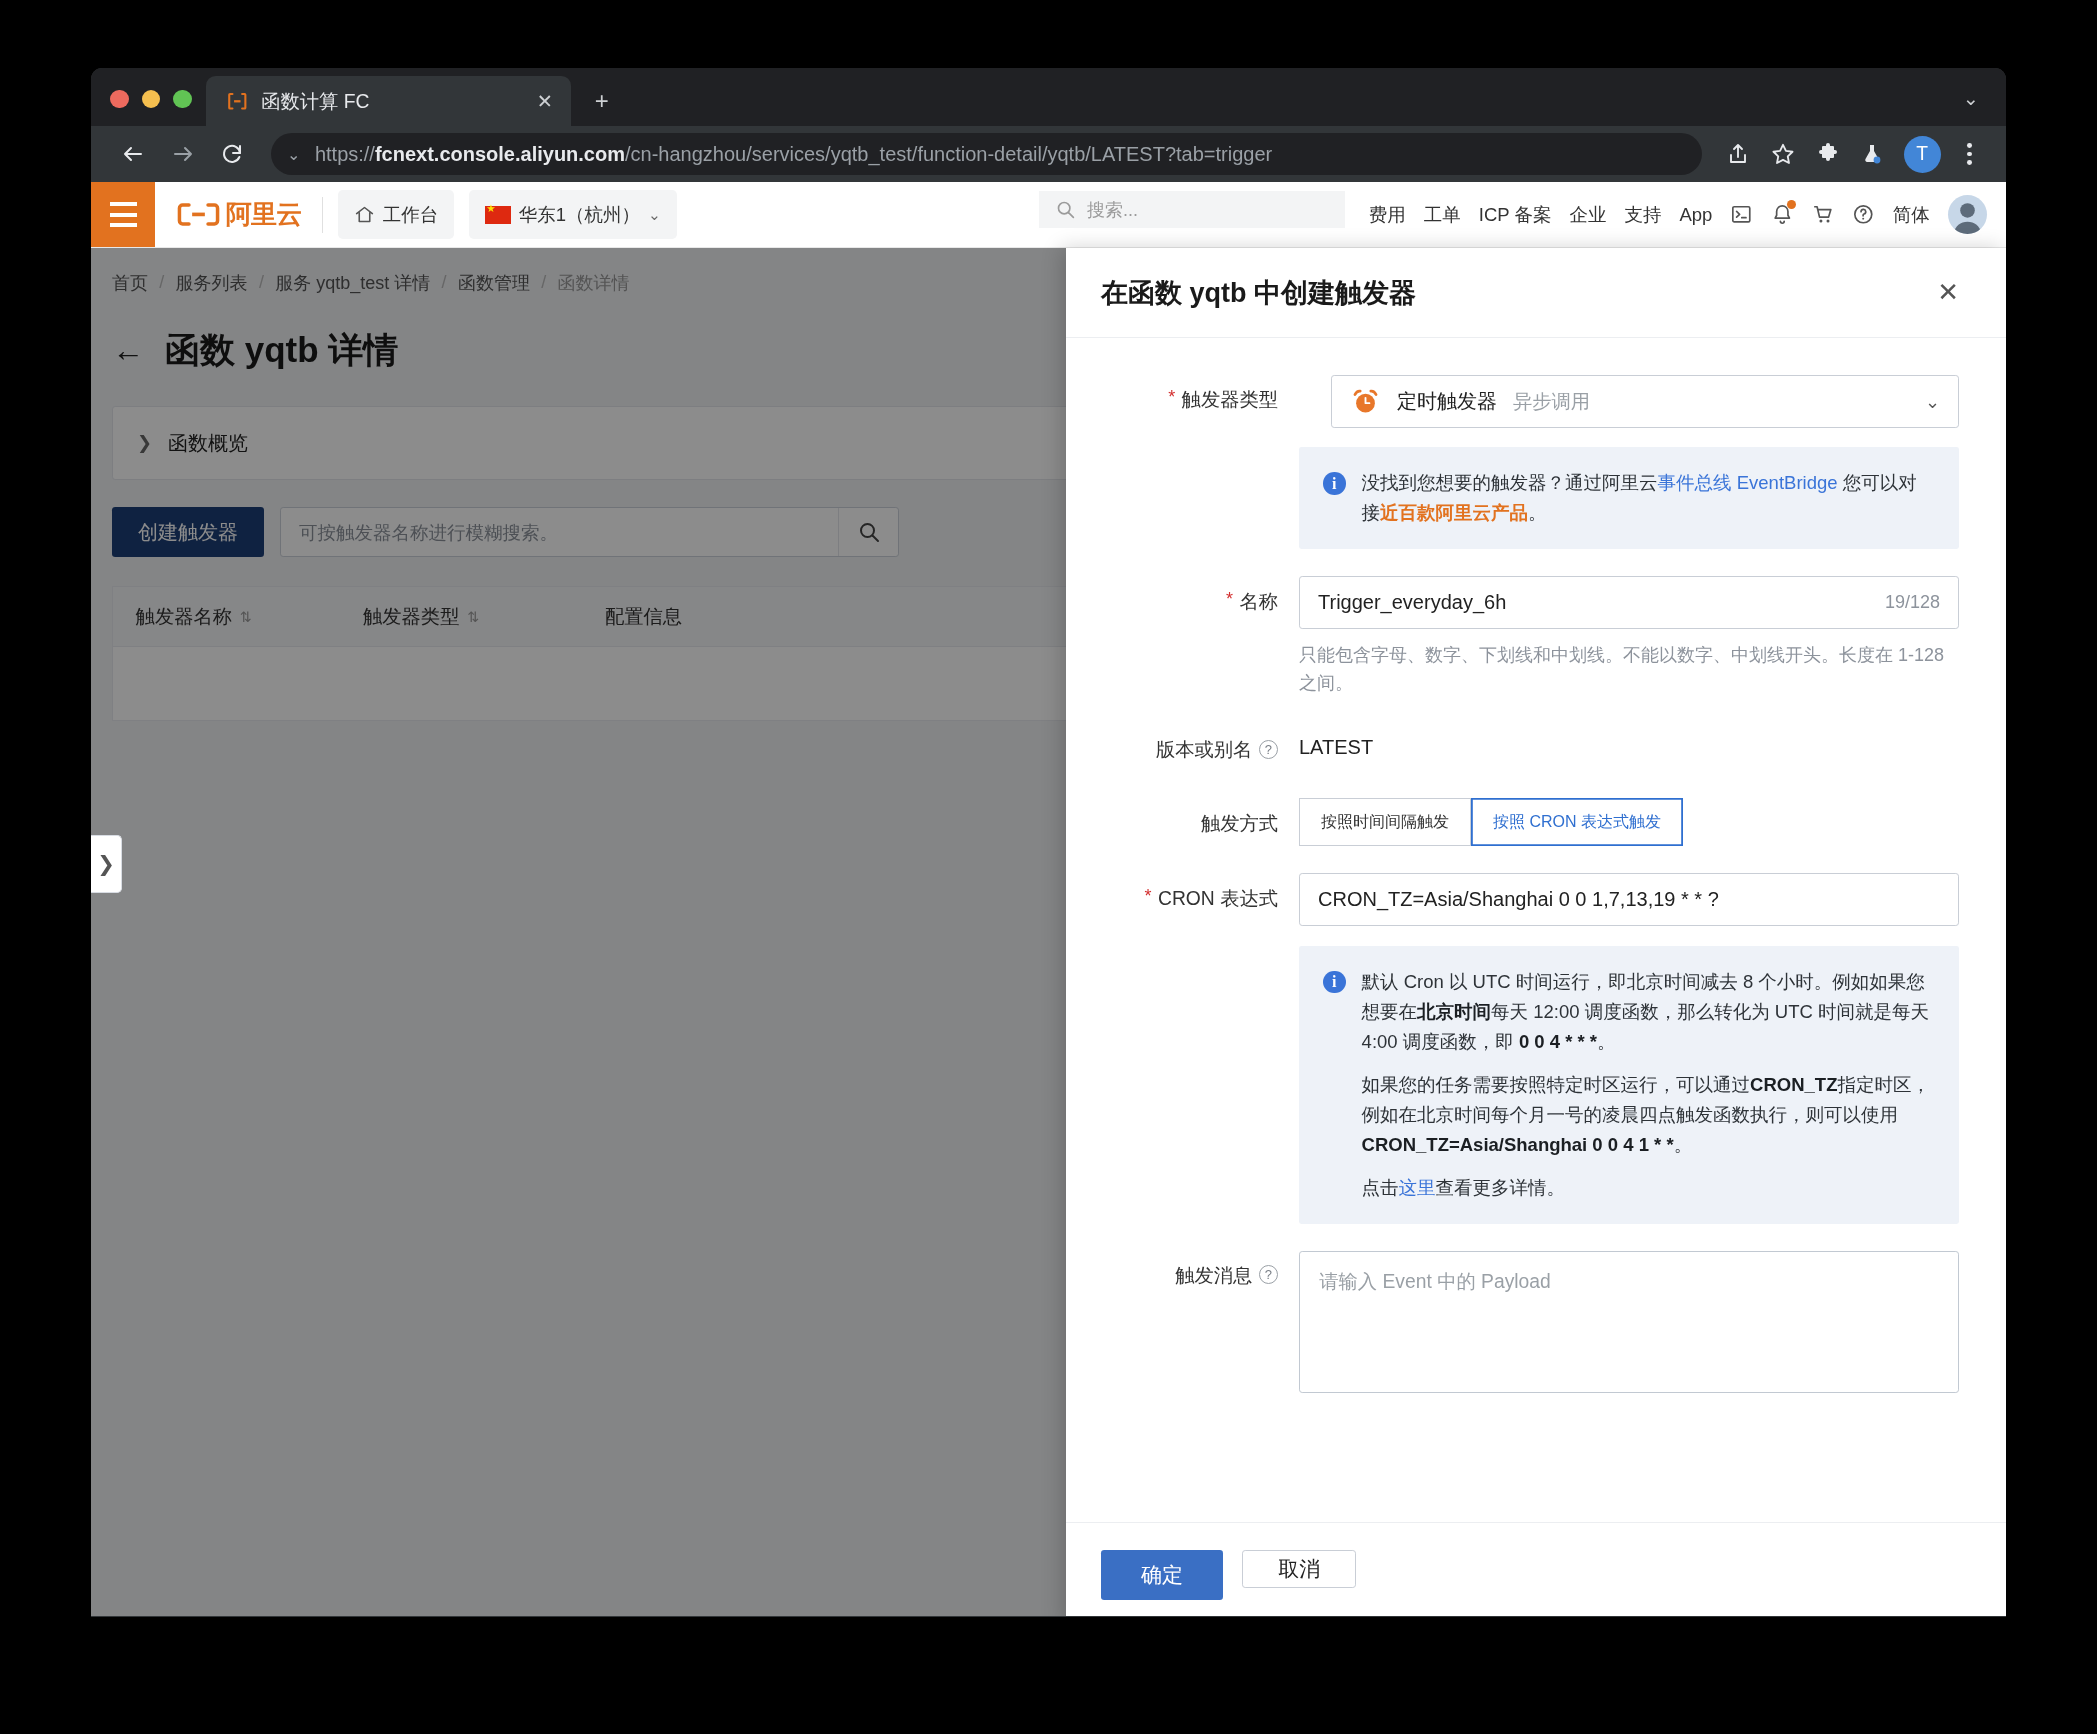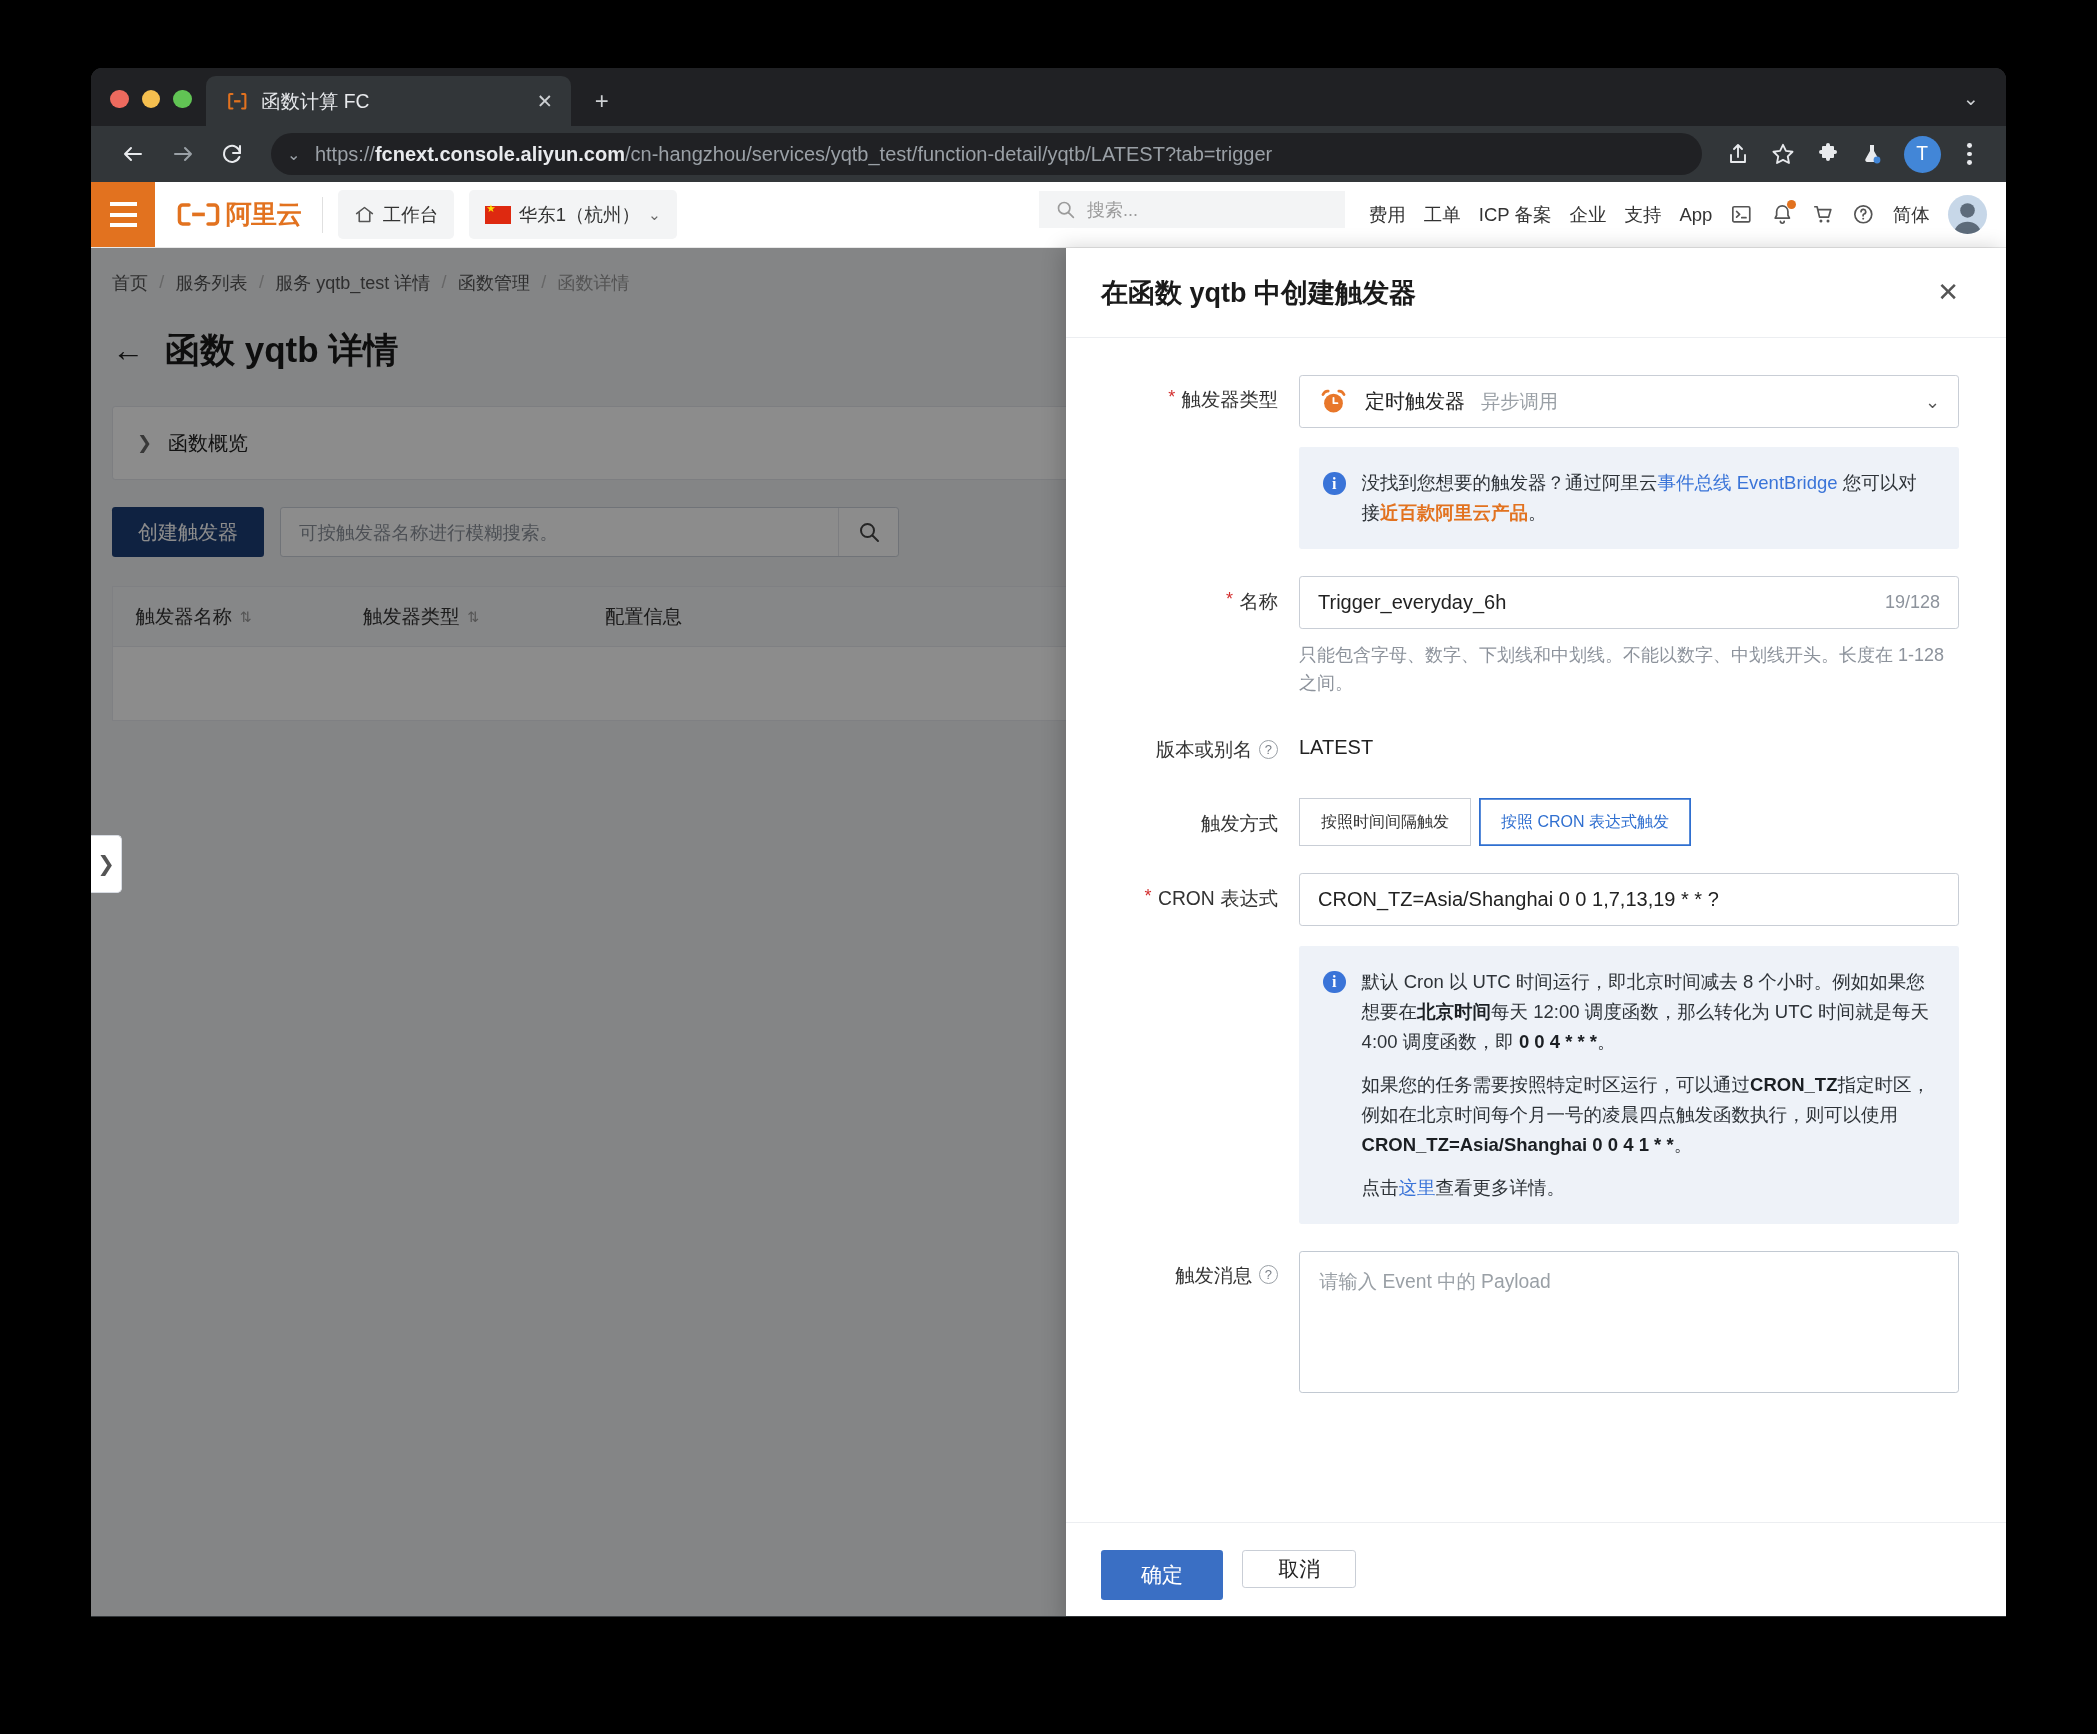--- a/index.html
+++ b/index.html
@@ -374,20 +374,21 @@
   .fctl { flex: 1; min-width: 0; }
 
   .select-box {
     height: 53px;
     border: 0.8px solid #c9ced6;
     border-radius: 3.2px;
     display: flex; align-items: center;
     padding: 0 18px;
     gap: 16px;
     background: #fff;
+    margin-left: 32px;
   }
   .clock-icon { width: 31px; height: 31px; flex: 0 0 31px; }
   .sel-main { font-size: 20px; color: #222; }
   .sel-sub { font-size: 19.3px; color: #9aa0a6; }
   .sel-spacer { flex: 1; }
   .sel-chev { color: #555; font-size: 18px; }
 
   .info-box {
     margin-top: 19.3px;
     background: #eef2f8;
@@ -432,21 +433,21 @@
 
   .segmented { display: flex; }
   .seg {
     height: 48px;
     border: 0.8px solid #c9ced6;
     background: #fff;
     display: flex; align-items: center;
     padding: 0 21px;
     font-size: 16px; color: #333;
   }
-  .seg + .seg { margin-left: 8px; }
+  .seg + .seg { margin-left: 0; }
   .seg.active {
     border-color: #2f6fd0;
     color: #2f6fd0;
     box-shadow: 0 0 0 0.8px #2f6fd0 inset;
   }
 
   .textarea {
     height: 142px;
     border: 0.8px solid #c2c9d2;
     border-radius: 3.2px;

